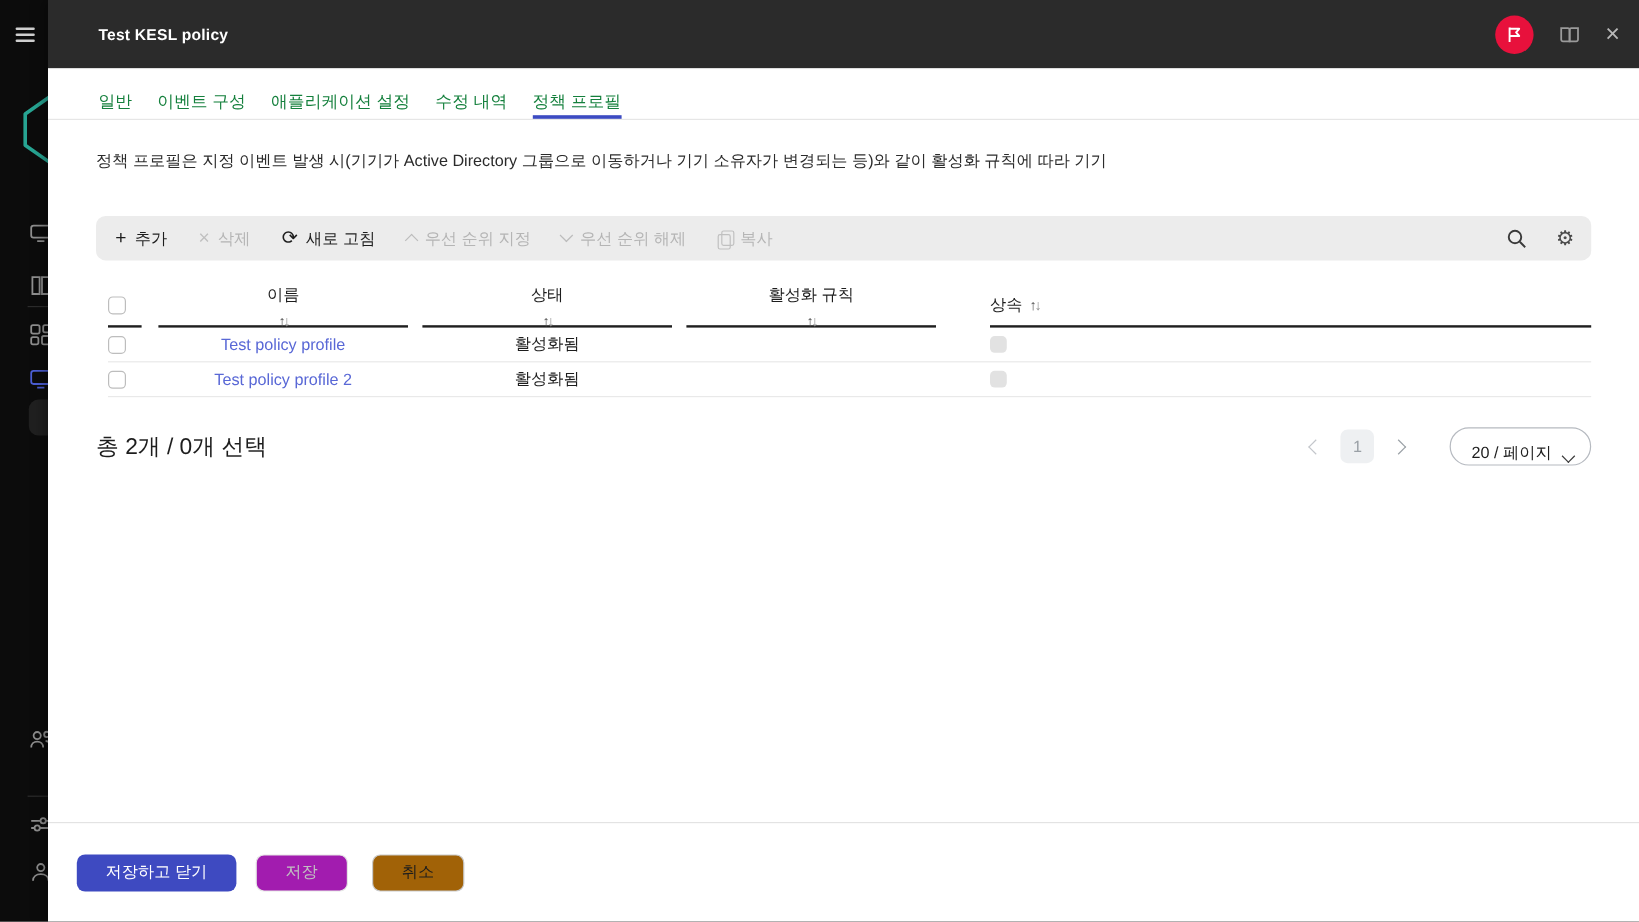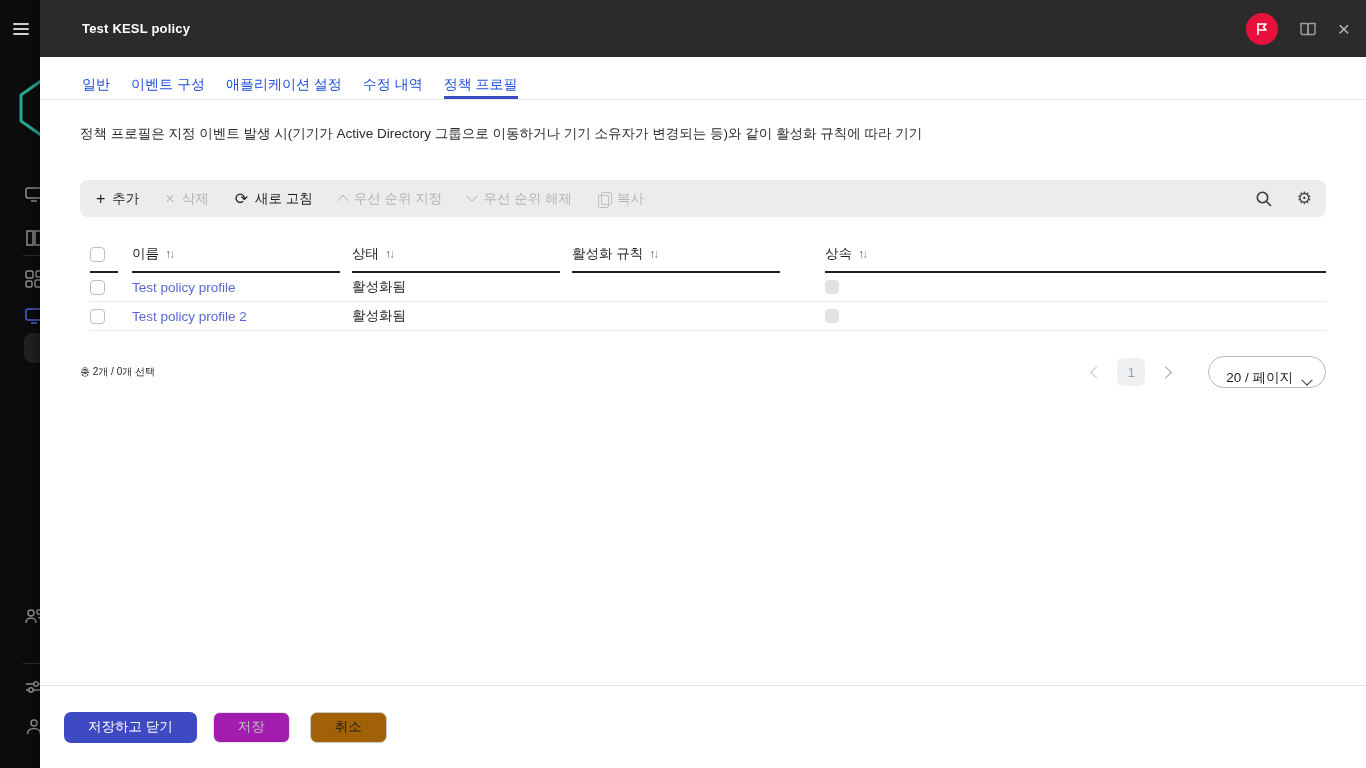--- a/index.html
+++ b/index.html
@@ -22,21 +22,21 @@
   .titlebar { height:57px; background:#2b2b2b; display:flex; align-items:center; padding:0 16px 0 42px; flex-shrink:0; }
   .titlebar-title { color:#ffffff; font-size:13px; font-weight:700; letter-spacing:.2px; }
   .titlebar-right { margin-left:auto; display:flex; align-items:center; gap:20px; }
   .whatsnew { width:32px; height:32px; border-radius:50%; background:#e8113c; display:flex; align-items:center; justify-content:center; cursor:pointer; }
   .whatsnew svg { width:17px; height:17px; }
   .book-btn svg { width:20px; height:20px; display:block; }
   .close-btn { color:#b8b8b8; font-size:21px; line-height:1; cursor:pointer; font-weight:400; }
 
   
   .tabbar { height:43px; border-bottom:1px solid #e6e6e6; display:flex; align-items:stretch; padding-left:42px; gap:21px; flex-shrink:0; background:#fff; }
-  .tab { font-size:14px; color:#1d4ed8; display:flex; align-items:center; cursor:pointer; border-bottom:3px solid transparent; padding-top:16px; }
+  .tab { font-size:14px; color:#15803d; display:flex; align-items:center; cursor:pointer; border-bottom:3px solid transparent; padding-top:16px; }
   .tab.active { border-bottom-color:#3c4bc2; }
 
   
   .content { flex:1; position:relative; background:#fff; }
   .desc { margin:23px 40px 0 40px; font-size:13.5px; line-height:21px; color:#2b2b2b; }
 
   
   .toolbar { margin:36px 40px 0 40px; height:37px; background:#ececec; border-radius:8px; display:flex; align-items:center; padding:0 14px 0 16px; gap:26px; }
   .tool-item { display:flex; align-items:center; gap:7px; font-size:13.5px; color:#1d1d1d; cursor:pointer; white-space:nowrap; }
   .tool-item.disabled { color:#b5b5b5; cursor:default; }
@@ -50,34 +50,34 @@
   .copy-glyph::after { content:""; position:absolute; left:3px; top:0; width:9px; height:11px; border:1.4px solid #c0c0c0; border-radius:2px; }
   .toolbar-right { margin-left:auto; display:flex; align-items:center; gap:24px; }
   .icon-btn { cursor:pointer; display:flex; align-items:center; }
   .gear-glyph { font-size:17px; color:#4a4a4a; line-height:1; }
 
   
   .table { margin:20px 40px 0 50px; }
   .thead { display:flex; height:36px; align-items:center; }
   .th { border-bottom:2px solid #1f1f1f; height:36px; display:flex; align-items:center; font-size:13.5px; color:#1d1d1d; gap:6px; }
   .col-check { width:28px; margin-right:14px; justify-content:flex-start; }
-  .col-name, .col-status, .col-rule { width:208px; margin-right:12px; }
+  .col-name, .col-status, .col-rule { width:208px; margin-right:12px;flex-direction:column; }
   .col-inherit { flex:1; margin-right:0;margin-left:33px; }
   .sort { display:inline-flex; letter-spacing:-2px; font-size:12px; }
   .sort .s-up { color:#555; }
   .sort .s-down { color:#919191; }
   .checkbox { width:15px; height:15px; border:1.5px solid #bdbdbd; border-radius:4px; background:#fff; cursor:pointer; }
   .tr { display:flex; height:29px; align-items:center; border-bottom:1px solid #e9e9e9; }
   .td { display:flex; align-items:center; font-size:13.5px; color:#1d1d1d; }
   .link { color:#5968d6; cursor:pointer; }
   .inherit-box { width:14px; height:14px; background:#e2e2e2; border-radius:4px; }
 
   
   .list-footer { margin:25px 40px 0 40px; display:flex; align-items:center; }
-  .summary { font-size:10px; color:#1d1d1d; }
+  .summary { font-size:19px; color:#1d1d1d; }
   .paging { margin-left:auto; display:flex; align-items:center; }
   .pchev { width:9px; height:9px; display:inline-block; border-right:1.8px solid #9aa0a6; border-bottom:1.8px solid #9aa0a6; cursor:pointer; }
   .pchev.left { transform:rotate(135deg); border-color:#c3c6cb; }
   .pchev.right { transform:rotate(-45deg); }
   .page-num { width:28px; height:28px; background:#eef0f2; border-radius:6px; color:#9aa0a6; font-size:13.5px; display:flex; align-items:center; justify-content:center; margin:0 16px; cursor:pointer; }
   .page-size { margin-left:38px; height:32px; min-width:116px; border:1px solid #b6bac0; border-radius:16px; display:flex; align-items:flex-end; padding:0 14px 0 17px; gap:10px; font-size:13.5px; color:#1d1d1d; cursor:pointer; background:#fff; }
   .pschev { width:8px; height:8px; border-right:1.6px solid #3a3a3a; border-bottom:1.6px solid #3a3a3a; transform:rotate(45deg) translate(-2px,-2px); display:inline-block; }
 
   
   .actions { height:83px; border-top:1px solid #e3e3e3; display:flex; align-items:center; padding-left:24px; flex-shrink:0; background:#fff; }

